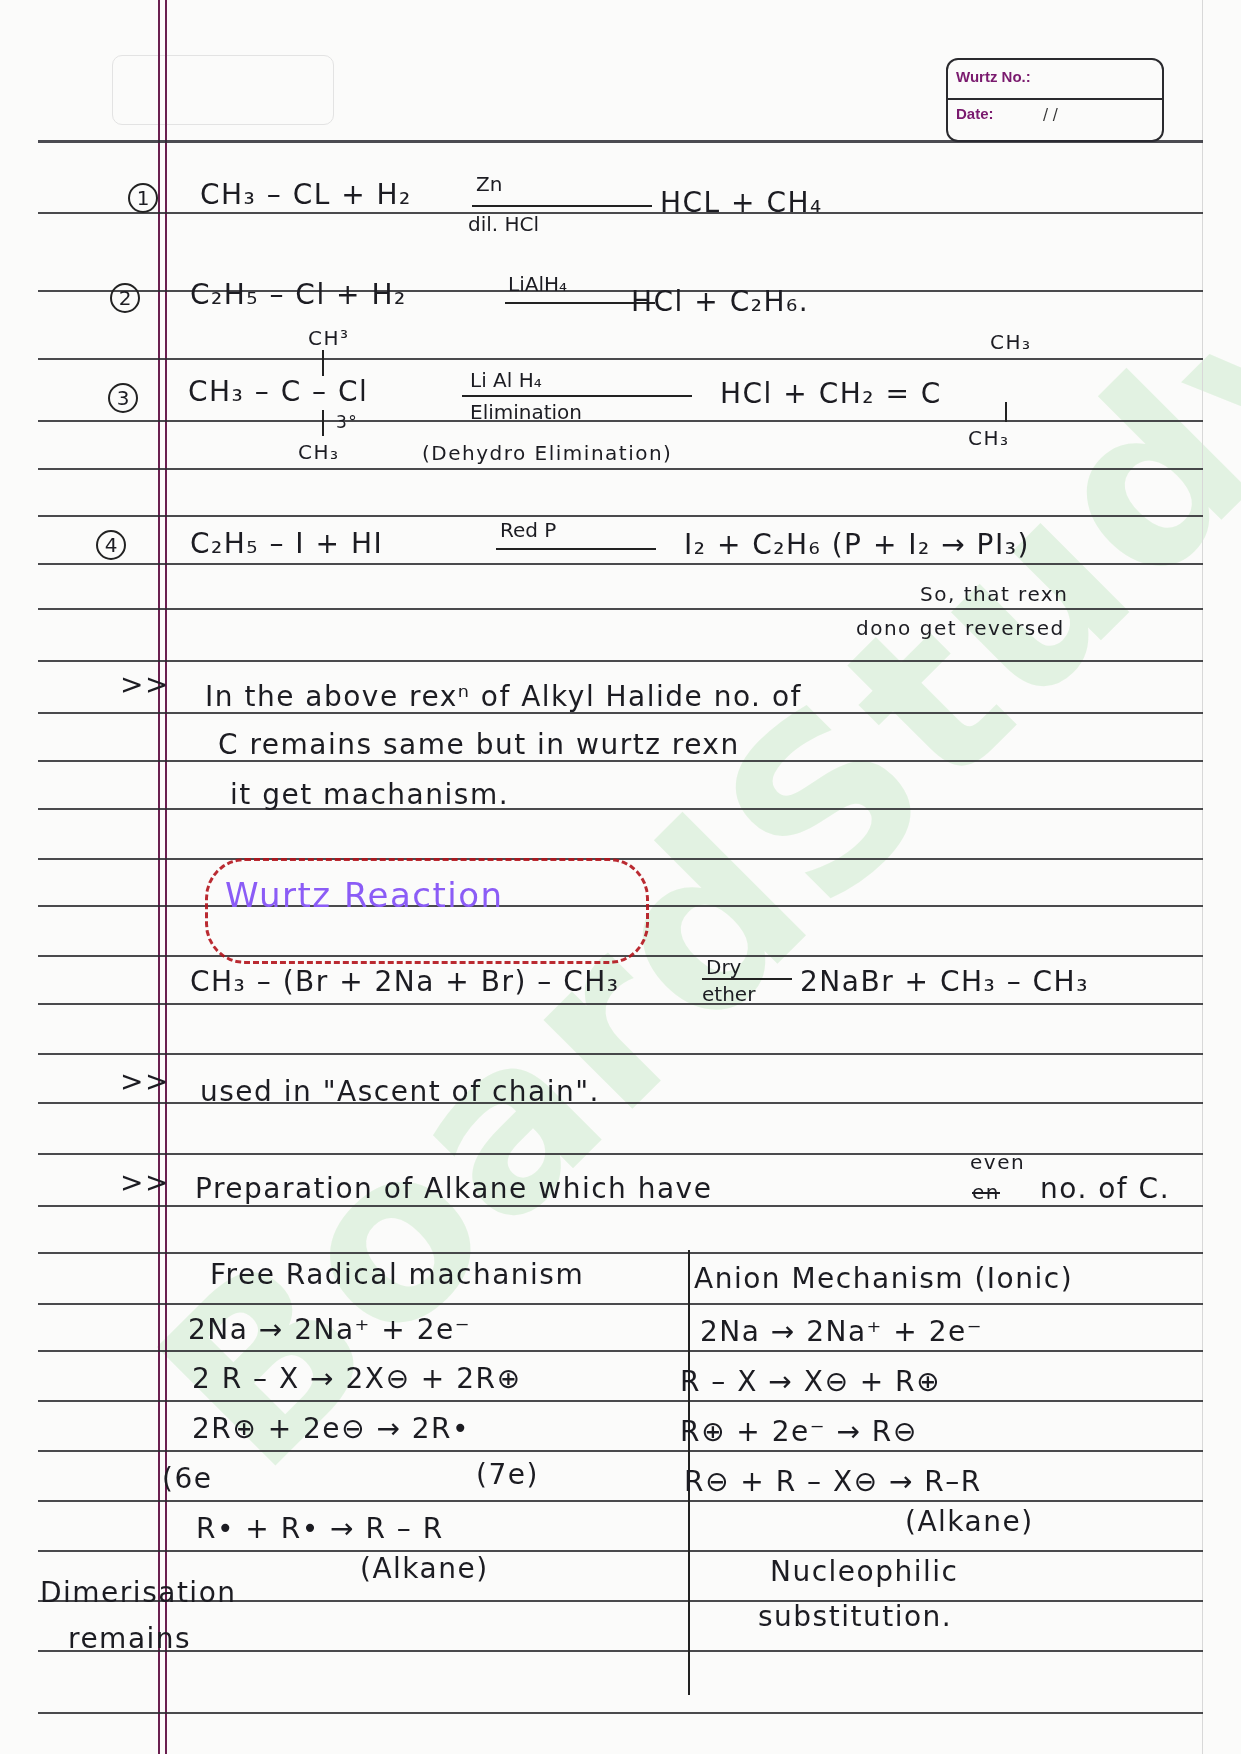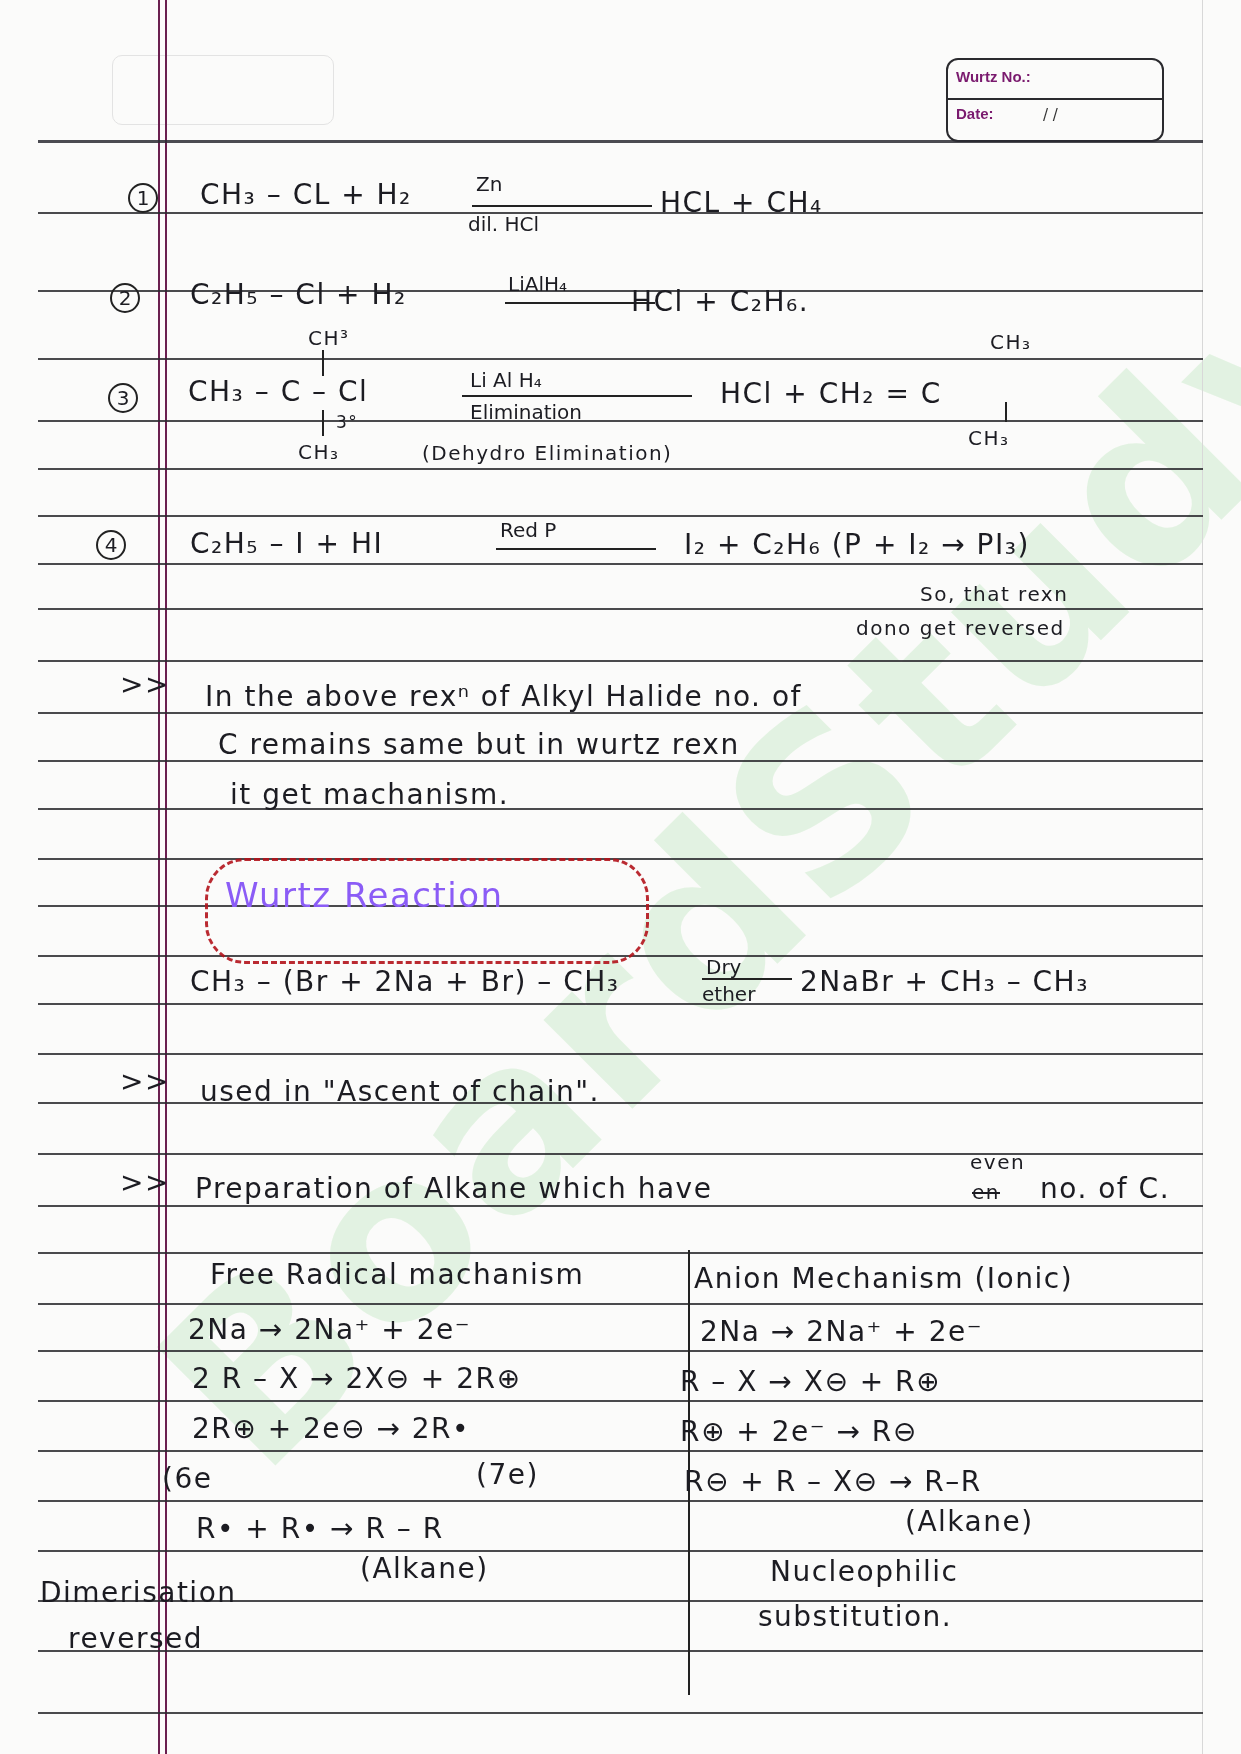--- a/index.html
+++ b/index.html
@@ -147,21 +147,21 @@
 <div class="hw" style="left:694px;top:1262px">Anion Mechanism (Ionic)</div>
 
 <div class="hw" style="left:188px;top:1313px">2Na → 2Na⁺ + 2e⁻</div>
 <div class="hw" style="left:192px;top:1362px">2 R – X → 2X⊖ + 2R⊕</div>
 <div class="hw" style="left:192px;top:1412px">2R⊕ + 2e⊖ → 2R•</div>
 <div class="hw" style="left:162px;top:1462px">(6e</div>
 <div class="hw" style="left:476px;top:1458px">(7e)</div>
 <div class="hw" style="left:196px;top:1512px">R• + R• → R – R</div>
 <div class="hw" style="left:360px;top:1552px">(Alkane)</div>
 <div class="hw" style="left:40px;top:1576px">Dimerisation</div>
-<div class="hw" style="left:68px;top:1622px">reversed</div>
+<div class="hw" style="left:68px;top:1622px">remains</div>
 
 <div class="hw" style="left:700px;top:1315px">2Na → 2Na⁺ + 2e⁻</div>
 <div class="hw" style="left:680px;top:1365px">R – X → X⊖ + R⊕</div>
 <div class="hw" style="left:680px;top:1415px">R⊕ + 2e⁻ → R⊖</div>
 <div class="hw" style="left:684px;top:1465px">R⊖ + R – X⊖ → R–R</div>
 <div class="hw" style="left:905px;top:1505px">(Alkane)</div>
 <div class="hw" style="left:770px;top:1555px">Nucleophilic</div>
 <div class="hw" style="left:758px;top:1600px">substitution.</div>
 
 </body></html>

